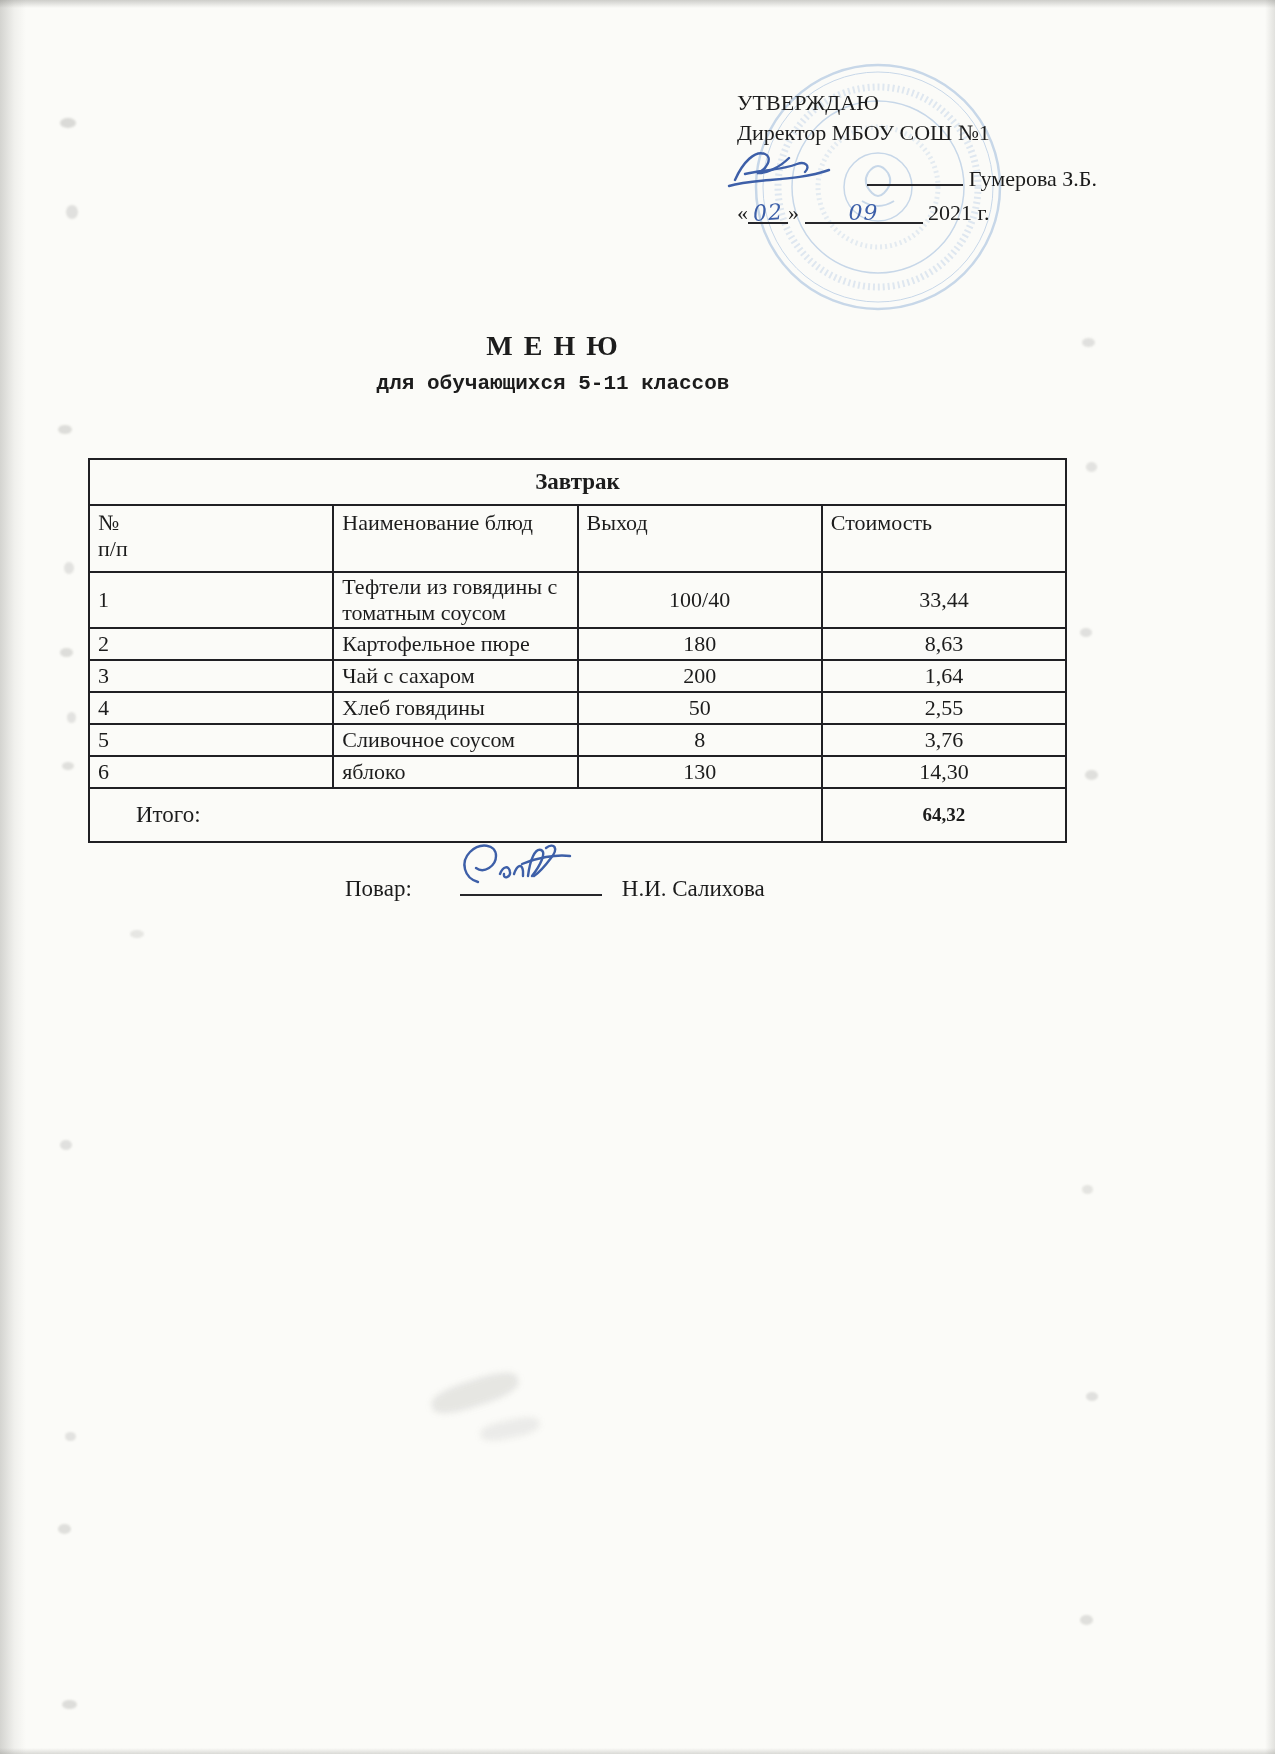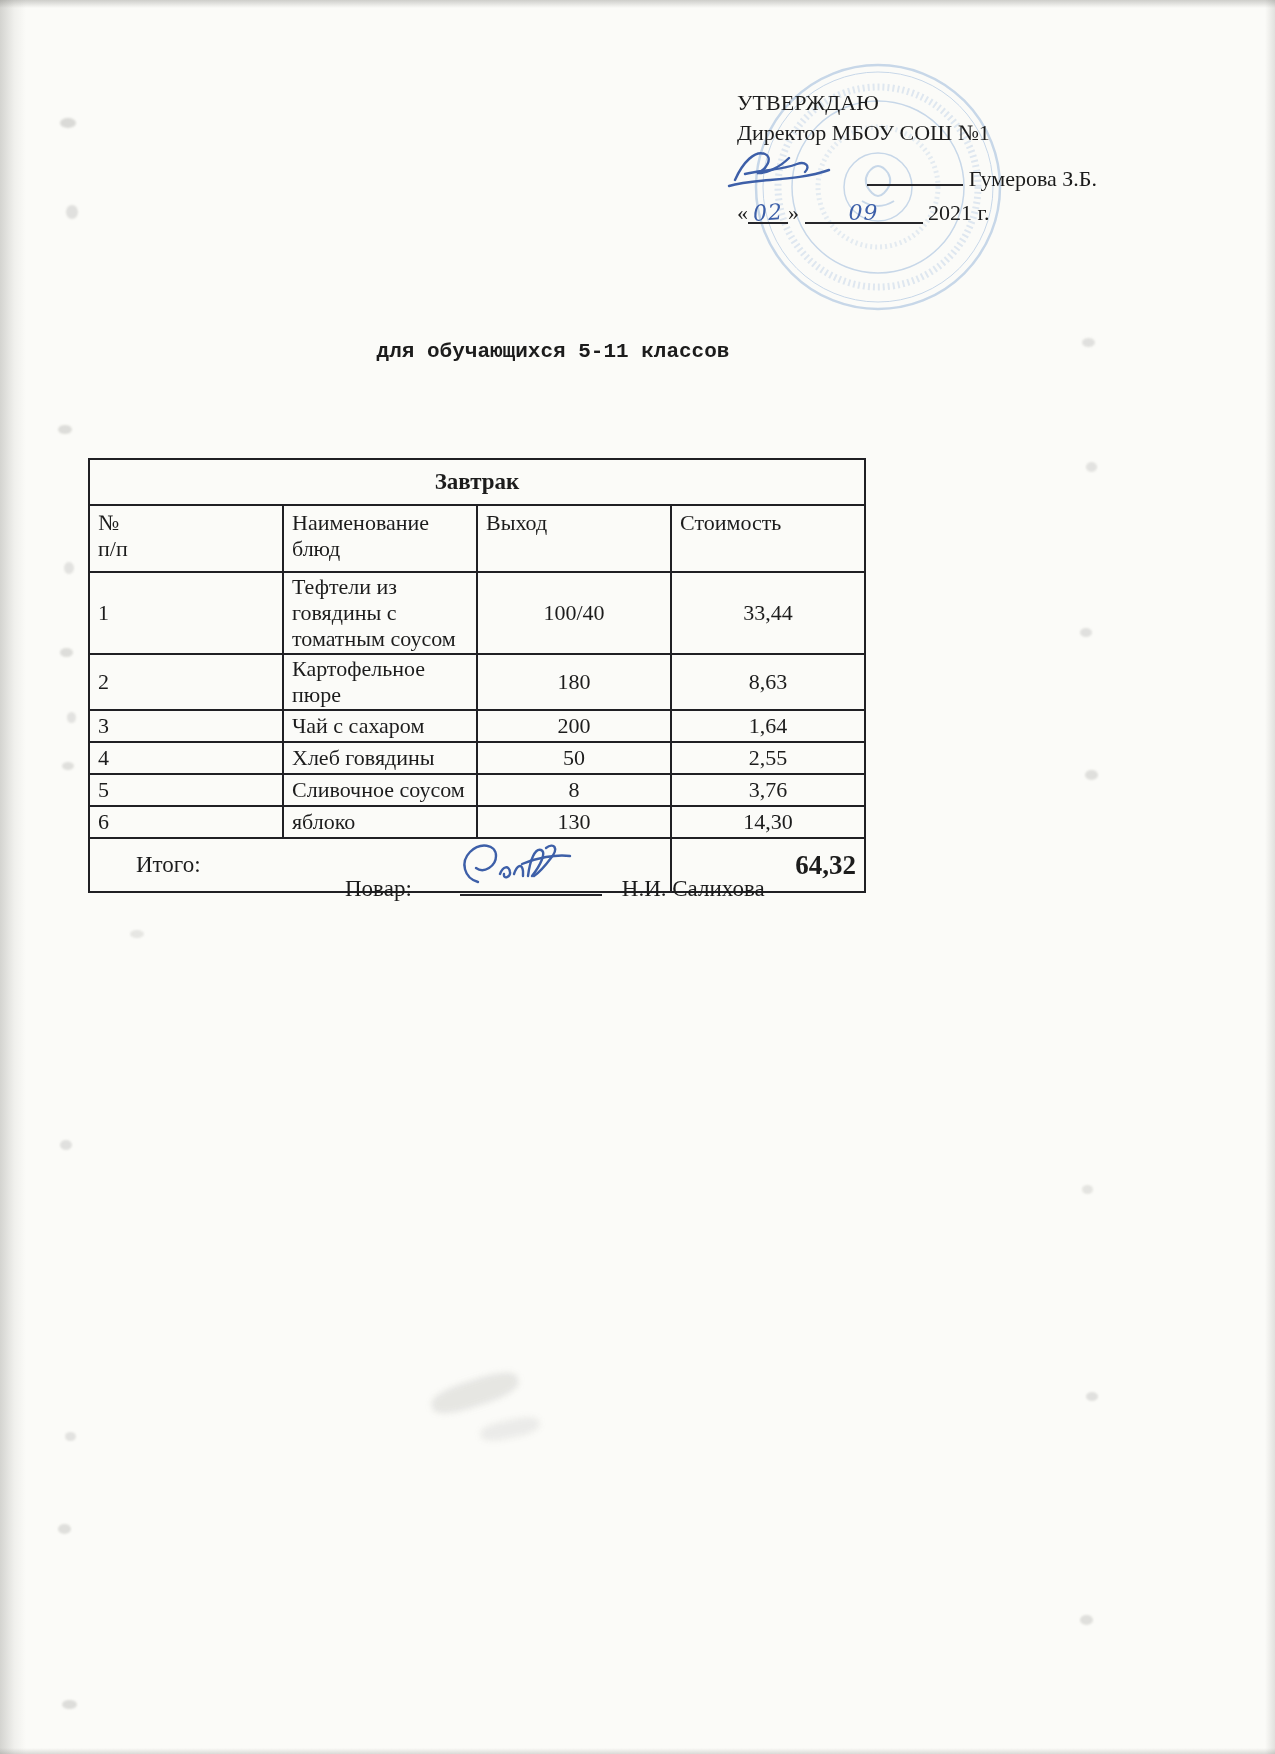--- a/index.html
+++ b/index.html
@@ -34,33 +34,33 @@
   .month-slot{width:118px;height:24px;}
   .date-row{margin-top:4px;}
   .director-sig{position:absolute;left:-12px;top:-22px;z-index:4;}
   
   .stamp{position:absolute;left:742px;top:55px;z-index:1;opacity:.32;}
   
   .title{position:absolute;left:88px;top:330px;width:930px;text-align:center;font-weight:bold;z-index:2;}
   .title-l1{font-size:28px;letter-spacing:2px;}
   .title-l2{font-size:21px;margin-top:10px;font-family:Liberation Mono, monospace;}
   
-  .menu{position:absolute;left:88px;top:458px;width:778px;border-collapse:collapse;font-size:22px;z-index:2;table-layout:fixed;}
+  .menu{position:absolute;left:88px;top:458px;width:979px;border-collapse:collapse;font-size:22px;z-index:2;table-layout:fixed;}
   .menu td,.menu th{border:2px solid #202024;padding:1px 8px;font-weight:normal;text-align:left;}
   .menu .section td{height:42px;text-align:center;font-weight:bold;font-size:23px;}
   .menu .cols th{height:60px;vertical-align:top;padding-top:4px;}
   .c-num{width:75px;white-space:pre-line;}
   .c-dish{width:537px;}
   .c-out{width:133px;}
   .c-price{width:185px;}
   .menu tr.row td{height:28px;}
   .menu td.out,.menu td.price{text-align:center;}
   .menu .total td{height:50px;vertical-align:middle;}
   .menu .total .total-label{padding-left:46px;font-size:23px;}
-  .menu .total .total-value{font-weight:bold;text-align:right;font-size:27px;}
+  .menu .total .total-value{font-weight:bold;text-align:center;font-size:19px;}
   
   .cook{position:absolute;left:345px;top:868px;font-size:23px;z-index:2;white-space:nowrap;}
   .cook-underline{display:inline-block;position:relative;width:142px;height:26px;border-bottom:2px solid #26262a;margin:0 20px 0 48px;vertical-align:baseline;}
   .cook-sig{position:absolute;left:-8px;top:-34px;}
 </style>
 </head>
 <body>
 
 <div class="page">
 
@@ -118,20 +118,21 @@
       <span>Гумерова З.Б.</span>
     </div>
     <div class="ln date-row">
       <span>«</span><span class="u day-slot"><span class="hand">02</span></span><span>»</span>
       <span class="u month-slot"><span class="hand">09</span></span>
       <span>2021 г.</span>
     </div>
   </div>
 
   <div class="title">
+    <div class="title-l1">М Е Н Ю</div>
     <div class="title-l2">для обучающихся 5-11 классов</div>
   </div>
 
   <table class="menu">
     <tbody>
         <tr class="section">
       <td colspan="4">Завтрак</td>
     </tr>
     <tr class="cols">
       <th class="c-num">№

